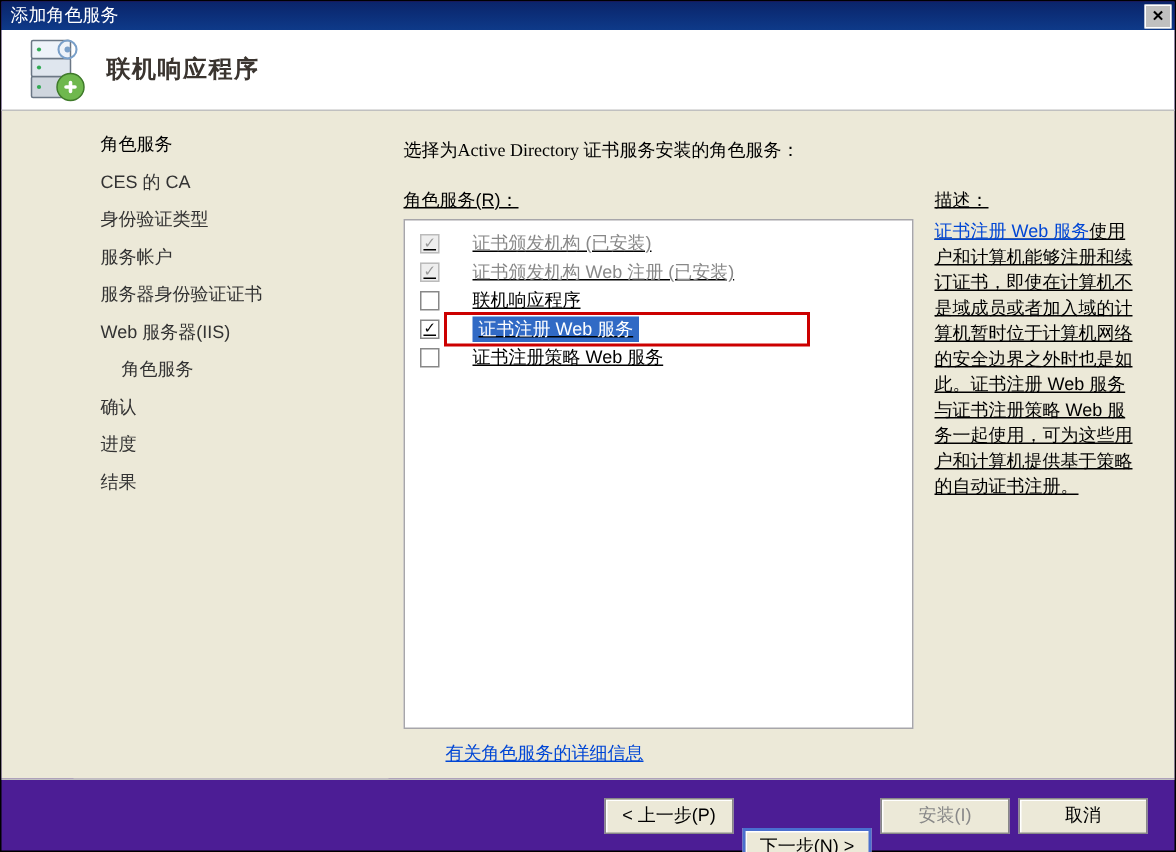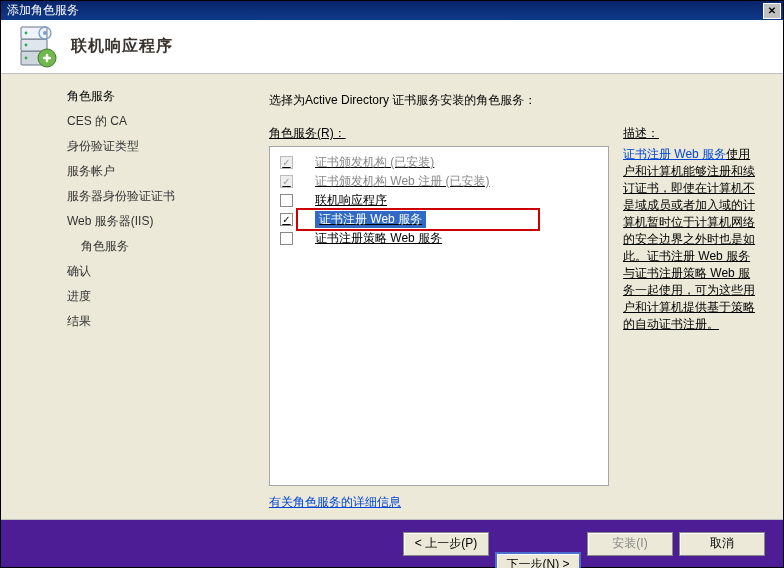--- a/index.html
+++ b/index.html
@@ -10,36 +10,36 @@
 .header { height: 62px; background: #fff; border-bottom: 1px solid #c0c0c0; display: flex; align-items: center; padding: 0 16px; gap: 14px; }
 .header-icon { width: 40px; height: 44px; position: relative; }
 .header-title { font-size: 16px; font-weight: bold; color: #3a342f; letter-spacing: 1px; }
 .body { flex: 1; display: flex; background: #ece9d8; padding-left: 48px; }
 .sidebar { width: 210px; background: #ece9d8; padding: 10px 0 10px 18px; color: #333; }
 .side-item { padding: 4px 0; font-size: 12px; color: #333; }
 .side-item.active { color: #000; font-weight: normal; }
 .side-sub { padding-left: 14px; }
 .content { flex: 1; display: flex; flex-direction: column; padding: 18px 22px 8px 10px; }
 .content-top { margin-bottom: 10px; }
-.content-top .instr { margin-bottom: 6px; }
+.content-top .instr { margin-bottom: 6px; font-family: Liberation Serif, serif; }
 .content-row { display: flex; gap: 14px; flex: 1; text-decoration: underline; }
 .tree-box { width: 340px; height: 340px; background: #fff; border: 1px solid #a7a6aa; padding: 6px 8px; overflow: auto; }
 .tree-item { display: flex; align-items: center; gap: 22px; padding: 1px 2px; font-size: 12px; }
 .cb { width: 13px; height: 13px; border: 1px solid #888; display: inline-flex; align-items: center; justify-content: center; font-size: 10px; line-height: 1; }
 .cb.disabled { background: #eee; color: #999; border-color: #bbb; }
 .cb.checked::after { content: "✓"; }
 .cb.disabled.checked::after { content: "✓"; color: #999; }
 .tree-item.disabled .lbl { color: #888; }
 .tree-item.selected { position: relative; }
 .tree-item.selected .lbl { background: #316ac5; color: #fff; padding: 0 4px; }
 .tree-item.selected::before { content: ""; position: absolute; left: 18px; top: -2px; right: 60px; bottom: -2px; border: 2px solid #c00; pointer-events: none; }
 .desc-box { flex: 1; font-size: 12px; }
 .desc-title { margin-bottom: 4px; }
 .desc-text .link { color: #0046d5; text-decoration: underline; }
-.more-link { color: #0046d5; text-decoration: underline; margin-top: 8px; display: inline-block; cursor: pointer; }
+.more-link { color: #0046d5; text-decoration: underline; margin-top: 8px; display: inline-block; cursor: pointer; margin-left: 28px; }
 .footer { height: 48px; border-top: 1px solid #c0c0c0; display: flex; align-items: center; justify-content: flex-end; padding: 0 18px; gap: 6px; }
 .btn { min-width: 86px; height: 24px; background: #ece9d8; border: 1px solid #888; box-shadow: inset 1px 1px 0 #fff; font-size: 12px; cursor: pointer; padding: 0 8px; }
 .btn:disabled { color: #888; cursor: default; }
 .btn.default { border: 2px solid #4a6fcf; margin-top: 41px; }
 .svg-srv { width: 40px; height: 44px; }
 </style>
 </head>
 <body>
 
 <div class="window">

